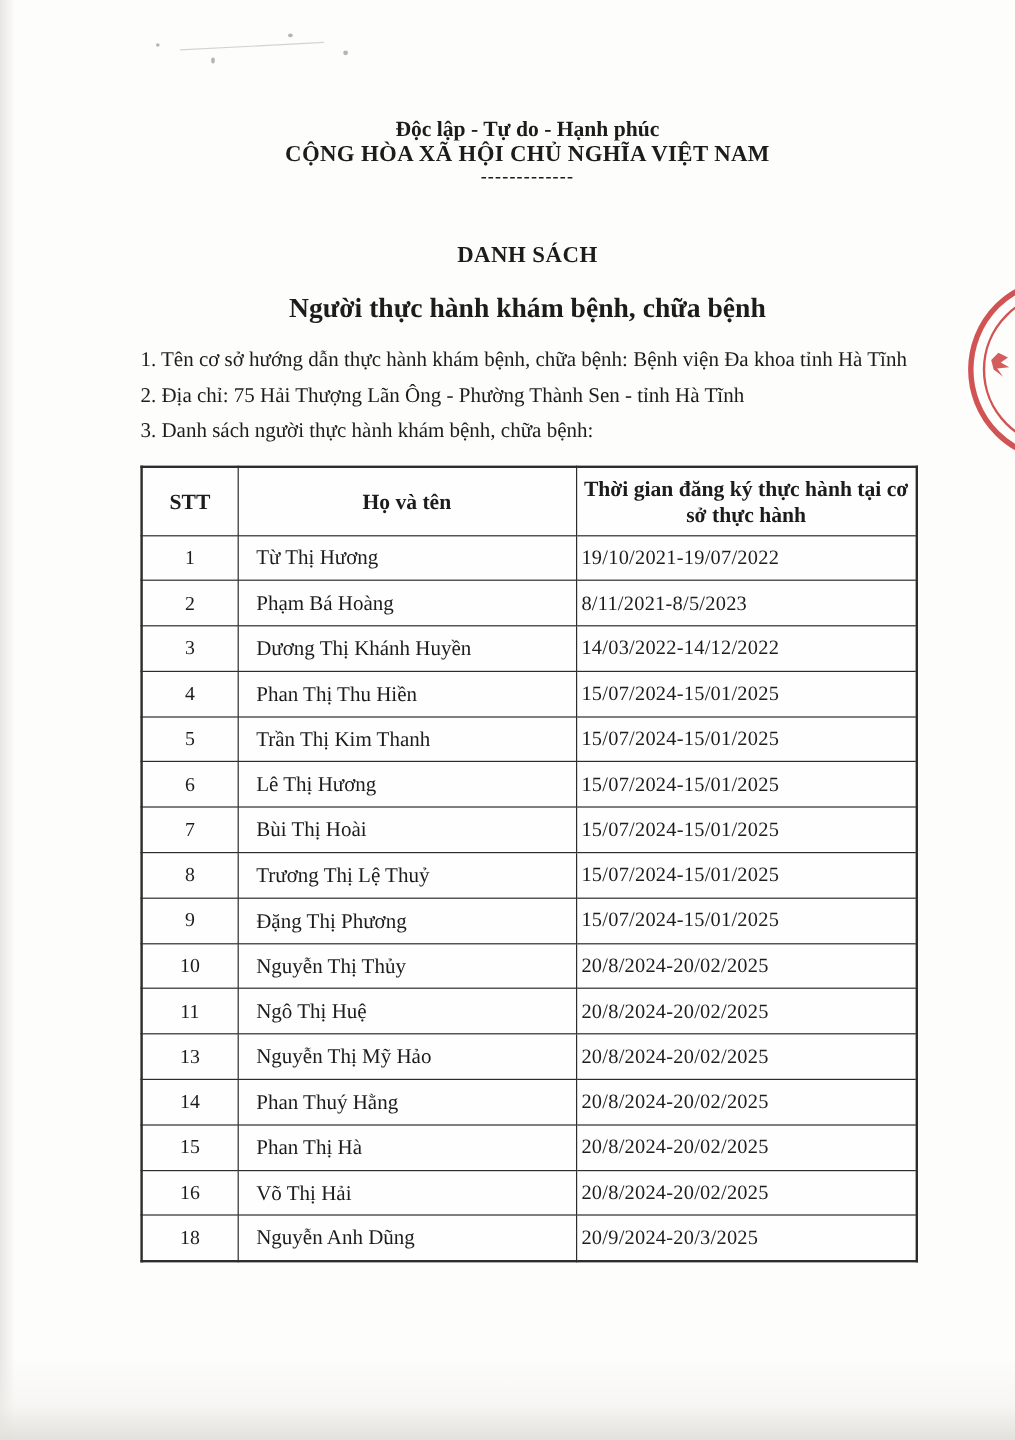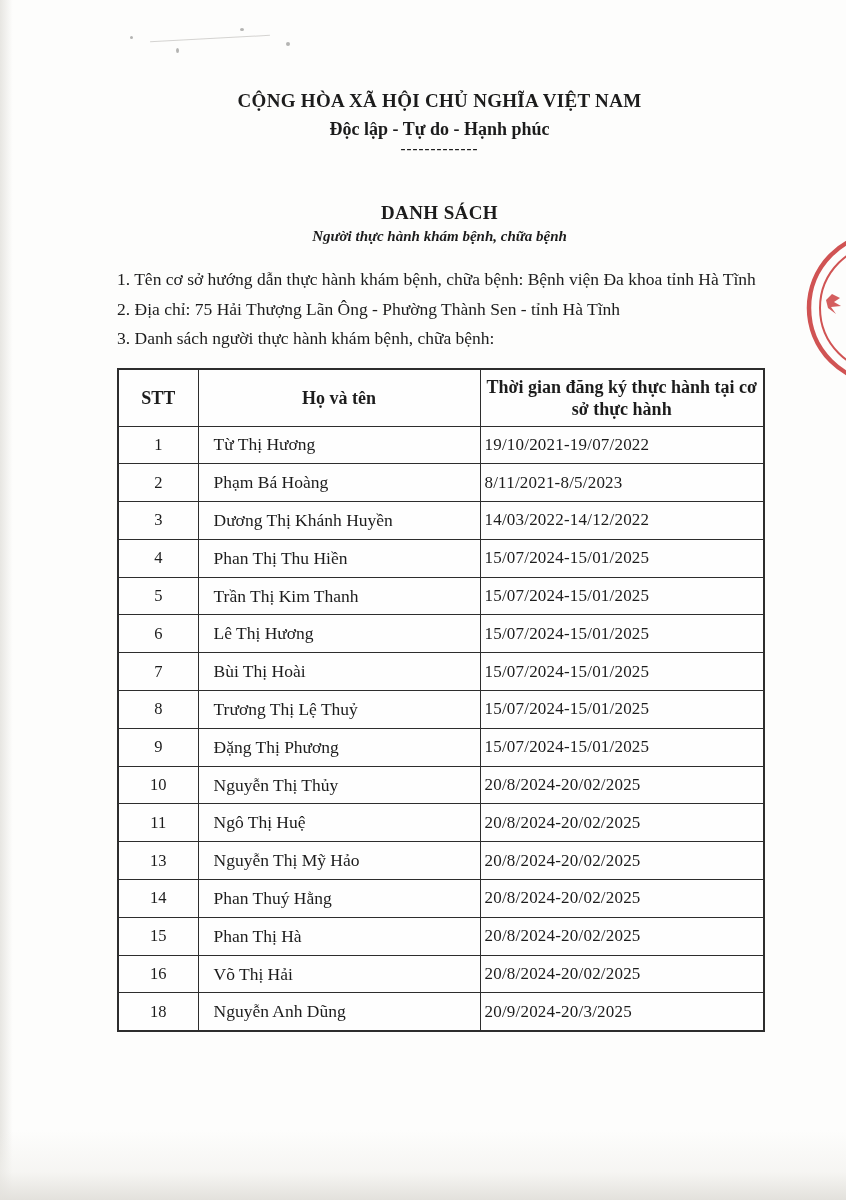--- a/index.html
+++ b/index.html
@@ -23,21 +23,21 @@
   .pen-line{position:absolute;height:1px;background:#b9b8b4;opacity:.6;transform:rotate(-3deg);}
 
   
   .seal{position:absolute;right:0;top:232px;width:50px;height:158px;pointer-events:none;}
 
   .center{text-align:center;}
   .nat-line1{font-size:19px;font-weight:bold;letter-spacing:.3px;line-height:22px;}
   .nat-line2{font-size:18px;font-weight:bold;margin-top:7px;line-height:21px;}
   .nat-divider{font-size:15px;font-weight:bold;letter-spacing:1px;line-height:14px;margin-top:1px;}
   .doc-title{font-size:19px;font-weight:bold;margin-top:47px;line-height:22px;letter-spacing:.4px;}
-  .doc-subtitle{font-size:15px;font-weight:bold;margin-top:2px;line-height:21px;font-style:italic;}
+  .doc-subtitle{font-size:23px;font-weight:bold;margin-top:22px;line-height:21px;}
 
   .intro{margin-top:21px;font-size:17.5px;line-height:23.5px;}
   .intro p{margin:0 0 6px 0;}
   .intro p:last-child{margin-bottom:17px;}
 
   table.list{
     border-collapse:collapse;
     table-layout:fixed;
     width:646px;
     background:#fefefe;
@@ -67,22 +67,22 @@
   <div class="pen-line" style="left:150px;top:38px;width:120px;"></div>
 
   <svg class="seal" viewBox="0 0 50 158">
     <g stroke="#c93636" fill="none" opacity="0.85">
       <circle cx="88" cy="76" r="75" stroke-width="4.5"></circle>
       <circle cx="88" cy="76" r="64" stroke-width="2"></circle>
     </g>
     <path d="M36 62 L44 66 L38 70 L45 74 L35 75 L40 82 L32 76 L30 68 Z" fill="#c93636" opacity="0.8"></path>
   </svg>
 
+  <div class="center nat-line2">Độc lập - Tự do - Hạnh phúc</div>
   <div class="center nat-line1">CỘNG HÒA XÃ HỘI CHỦ NGHĨA VIỆT NAM</div>
-  <div class="center nat-line2">Độc lập - Tự do - Hạnh phúc</div>
   <div class="center nat-divider">-------------</div>
 
   <div class="center doc-title">DANH SÁCH</div>
   <div class="center doc-subtitle">Người thực hành khám bệnh, chữa bệnh</div>
 
   <div class="intro">
     <p>1. Tên cơ sở hướng dẫn thực hành khám bệnh, chữa bệnh: Bệnh viện Đa khoa tỉnh Hà Tĩnh</p>
     <p>2. Địa chỉ: 75 Hải Thượng Lãn Ông - Phường Thành Sen - tỉnh Hà Tĩnh</p>
     <p>3. Danh sách người thực hành khám bệnh, chữa bệnh:</p>
   </div>

